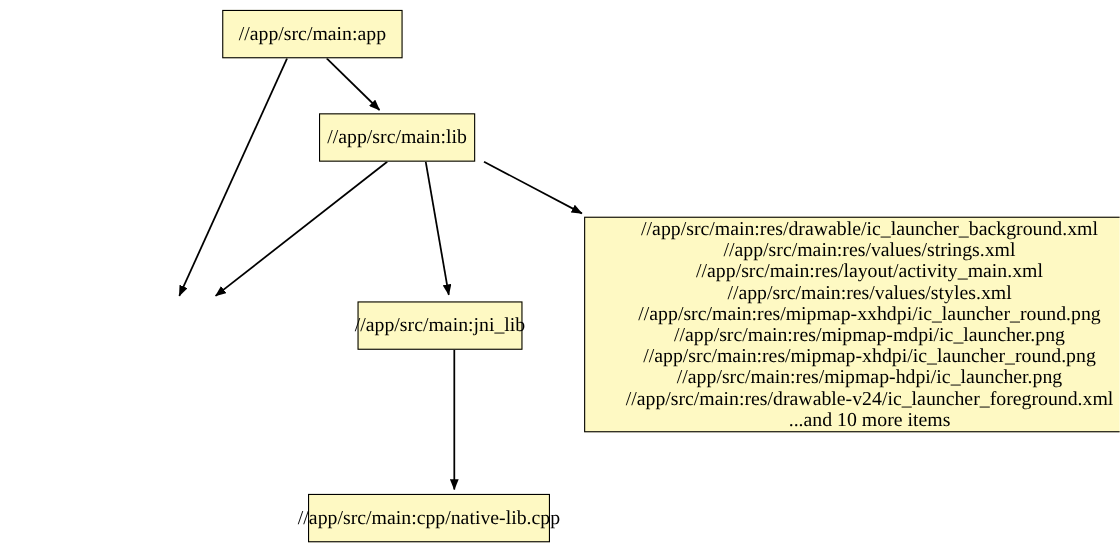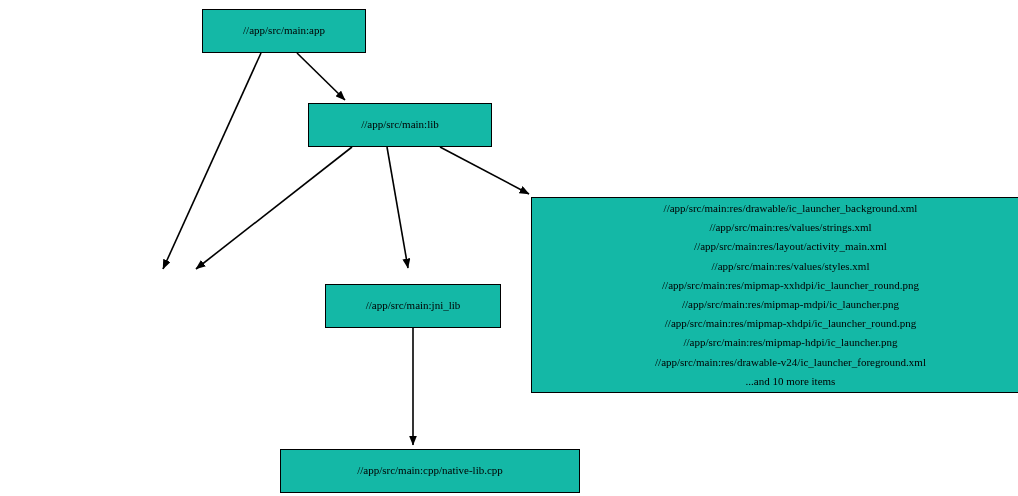--- a/index.html
+++ b/index.html
@@ -23,26 +23,26 @@
     left: 0;
     top: 0;
     width: 1018px;
     height: 496px;
     pointer-events: none;
   }
   .node {
     position: absolute;
     box-sizing: border-box;
     border: 1px solid #000000;
-    background: #14b8a6;
+    background: #fef9c3;
     display: flex;
     align-items: center;
     justify-content: center;
     text-align: center;
-    font-size: 11px;
+    font-size: 18px;
     line-height: 19.2px;
     white-space: pre;
     letter-spacing: 0px;
     z-index: 2;
   }
   .node-label {
     display: block;
     white-space: pre;
     text-align: center;
   }
@@ -69,39 +69,39 @@
 
     <line x1="440" y1="147" x2="529" y2="194" stroke="#000000" stroke-width="1.6" marker-end="url(#arrowhead)"></line>
 
     <line x1="413" y1="318" x2="413" y2="445" stroke="#000000" stroke-width="1.6" marker-end="url(#arrowhead)"></line>
   </svg>
 
   <div class="node" style="left:202px; top:9px; width:164px; height:44px;">
     <span class="node-label">//app/src/main:app</span>
   </div>
 
-  <div class="node" style="left:308px; top:103px; width:184px; height:44px;">
+  <div class="node" style="left:290px; top:103px; width:142px; height:44px;">
     <span class="node-label">//app/src/main:lib</span>
   </div>
 
 
-  <div class="node" style="left:325px; top:284px; width:176px; height:44px;justify-content:center;">
+  <div class="node" style="left:325px; top:274px; width:150px; height:44px;justify-content:center;">
     <span class="node-label">//app/src/main:jni_lib</span>
   </div>
 
   <div class="node" style="left:531px; top:197px; width:519px; height:196px;">
     <span class="node-label">//app/src/main:res/drawable/ic_launcher_background.xml
 //app/src/main:res/values/strings.xml
 //app/src/main:res/layout/activity_main.xml
 //app/src/main:res/values/styles.xml
 //app/src/main:res/mipmap-xxhdpi/ic_launcher_round.png
 //app/src/main:res/mipmap-mdpi/ic_launcher.png
 //app/src/main:res/mipmap-xhdpi/ic_launcher_round.png
 //app/src/main:res/mipmap-hdpi/ic_launcher.png
 //app/src/main:res/drawable-v24/ic_launcher_foreground.xml
 ...and 10 more items</span>
   </div>
 
-  <div class="node" style="left:280px; top:449px; width:300px; height:44px;">
+  <div class="node" style="left:280px; top:449px; width:220px; height:44px;">
     <span class="node-label">//app/src/main:cpp/native-lib.cpp</span>
   </div>
 
 </div>
 
 </body></html>

